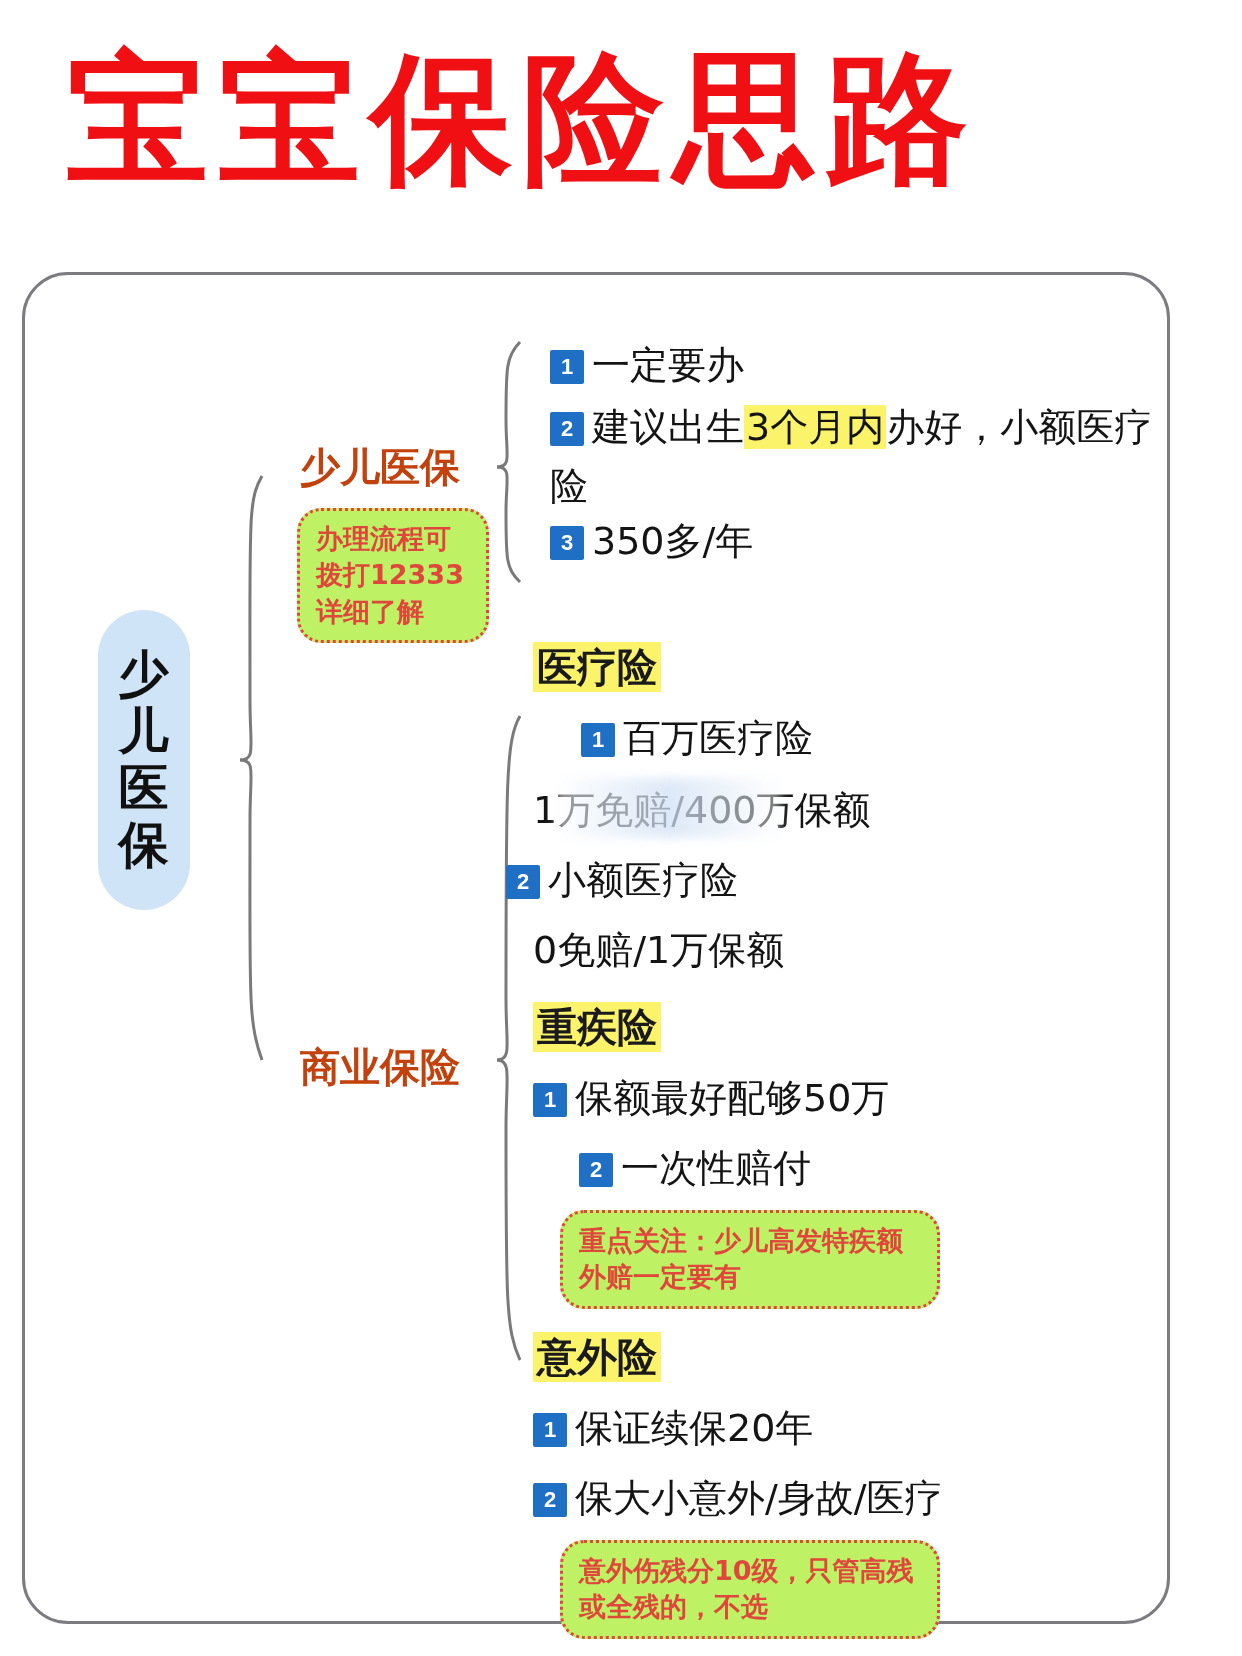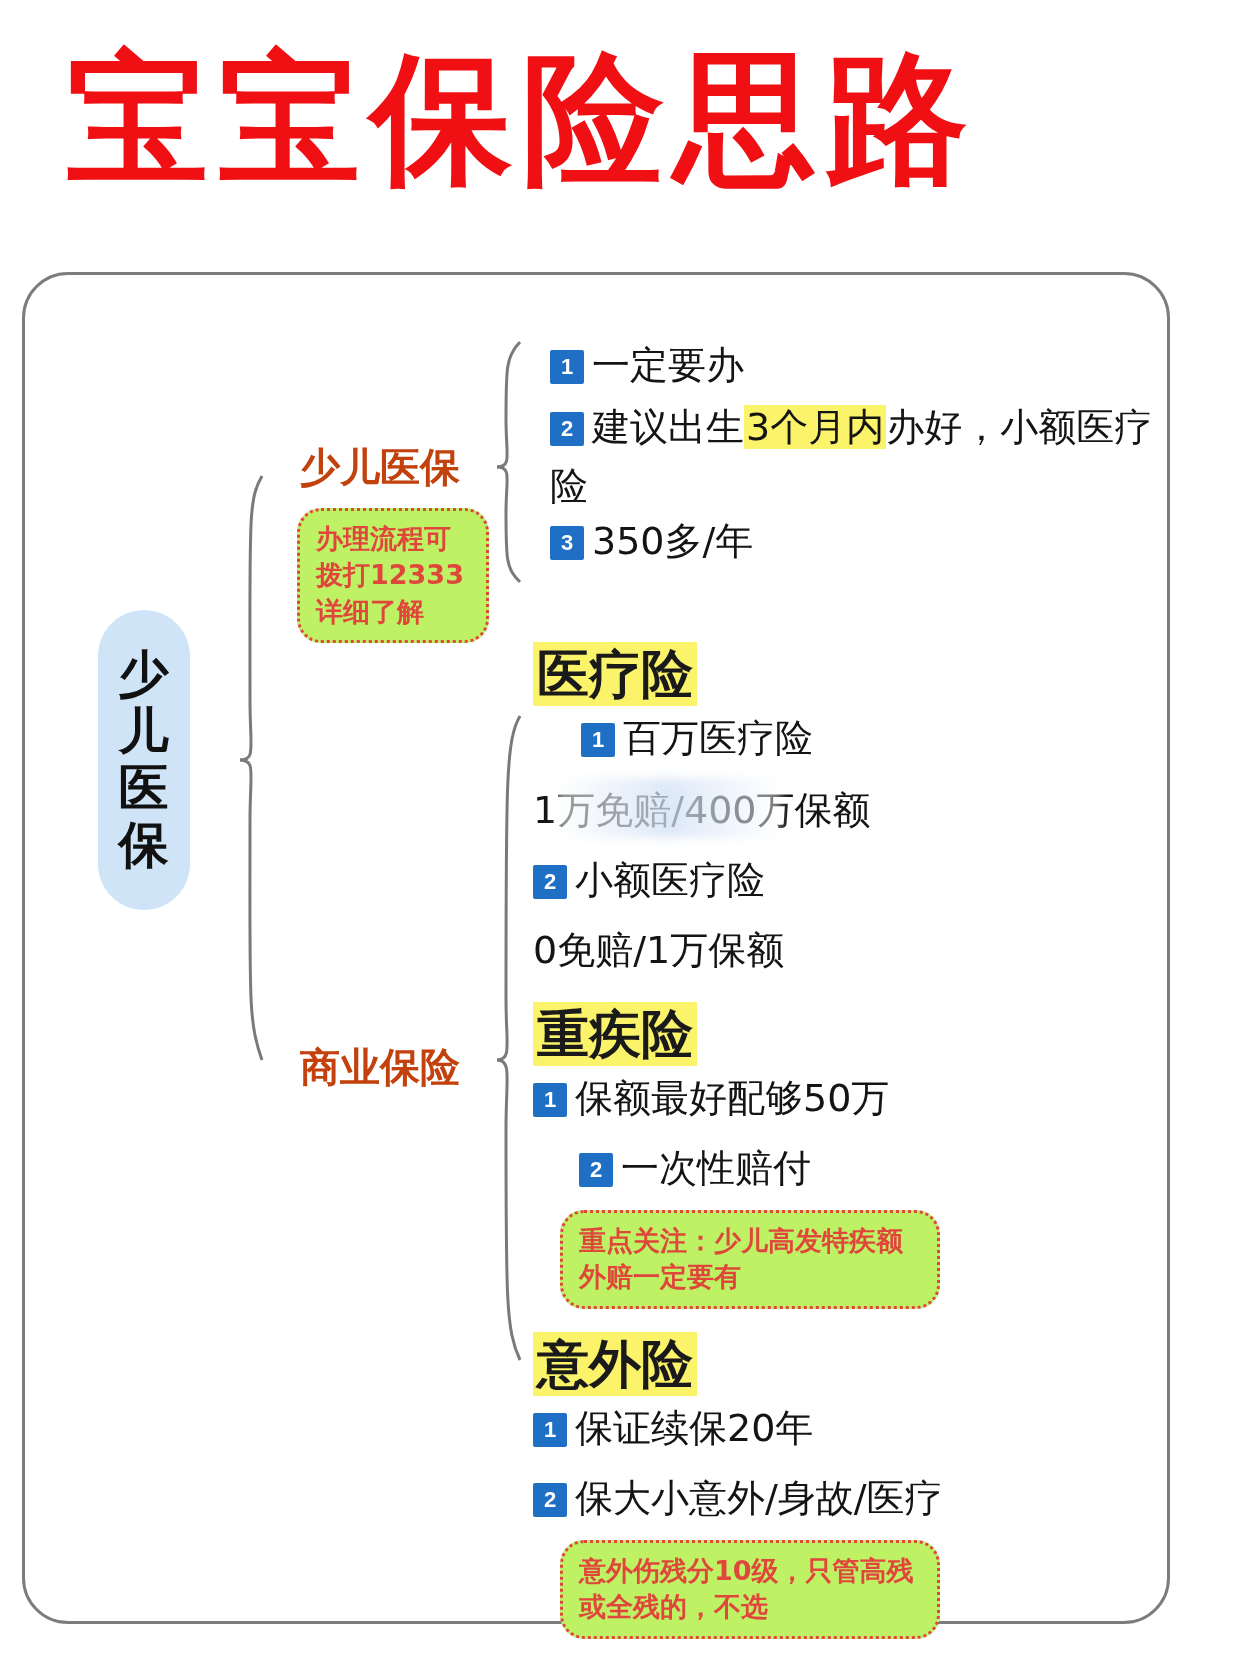--- a/index.html
+++ b/index.html
@@ -106,21 +106,21 @@
     font-family: "Liberation Sans", sans-serif;
   }
 
   .hl {
     background: #fbf36a;
     padding: 0 2px;
   }
 
   .section-head {
     position: absolute;
-    font-size: 52px;
+    font-size: 40px;
     font-weight: bold;
     font-family: "DejaVu Sans", "Liberation Sans", sans-serif;
     white-space: nowrap;
   }
   .section-head span.hl { background: #fbf36a; padding: 2px 4px; }
 
   
   .note {
     position: absolute;
     border: 3px dotted #e0473c;
@@ -199,21 +199,21 @@
   <span class="hl">医疗险</span>
 </div>
 
 <div class="line-text" style="left:533px; top:713px;padding-left:48px;">
   <span class="num-box">1</span><span>百万医疗险</span>
 </div>
 
 <div class="line-text" style="left:533px; top:785px;">1万免赔/400万保额</div>
 <div class="blur-patch"></div>
 
-<div class="line-text" style="left:533px; top:855px;">
+<div class="line-text" style="left:506px; top:855px;">
   <span class="num-box">2</span><span>小额医疗险</span>
 </div>
 
 <div class="line-text" style="left:533px; top:925px;">0免赔/1万保额</div>
 
 <div class="section-head" style="left:533px; top:1000px;">
   <span class="hl">重疾险</span>
 </div>
 
 <div class="line-text" style="left:533px; top:1073px;">

